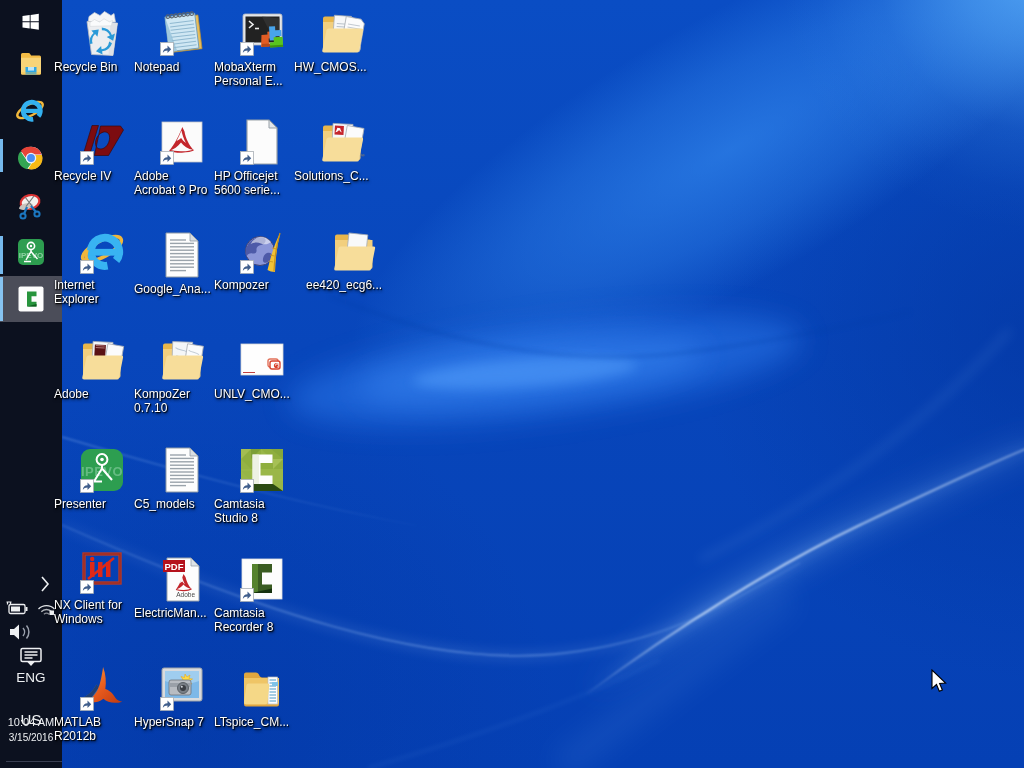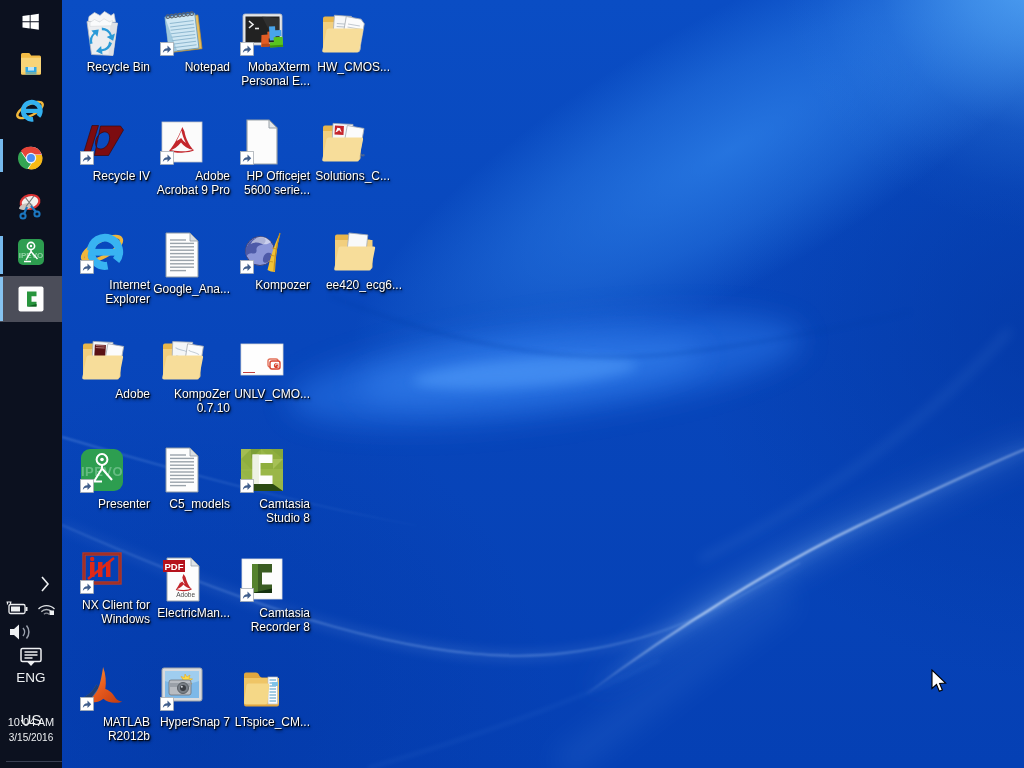--- a/index.html
+++ b/index.html
@@ -1,19 +1,19 @@
 <!DOCTYPE html>
 <html><head>
 <meta charset="utf-8">
 <style>
 html,body{margin:0;padding:0;}
 body{width:1024px;height:768px;overflow:hidden;position:relative;font-family:"Liberation Sans",sans-serif;}
 #wall{position:absolute;left:0;top:0;width:1024px;height:768px;}
 #bar{position:absolute;left:0;top:0;width:62px;height:768px;background:#0c111f;}
-.cell{position:absolute;width:96px;text-align:right;}
+.cell{position:absolute;width:96px;text-align:left;}
 .ic{display:block;margin:0 auto;}
 .lbl{margin-top:5px;font-size:12px;line-height:13.5px;color:#fff;
  text-shadow:1px 1px 1px rgba(0,0,0,.95),1px 2px 3px rgba(0,0,0,.8),0 0 2px rgba(0,0,0,.6);}
 .tb{position:absolute;left:0;width:62px;height:46px;display:flex;align-items:center;justify-content:center;}
 .traytext{position:absolute;width:62px;text-align:center;color:#eef0f2;font-size:12px;}
 </style>
 </head>
 <body>
 <svg id="wall" width="1024" height="768" viewBox="0 0 1024 768" preserveAspectRatio="none">
 <defs>

